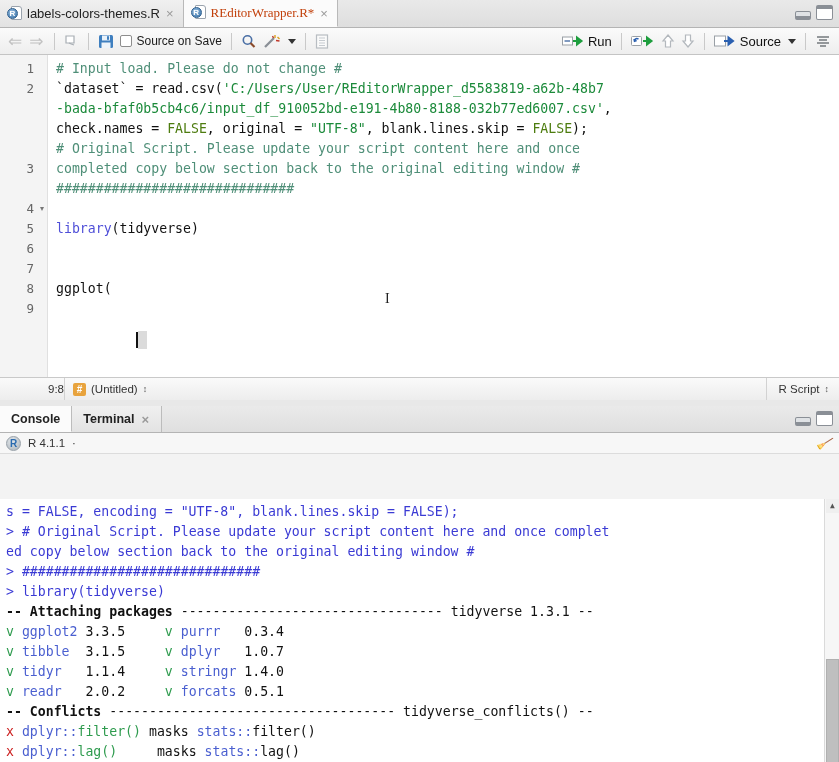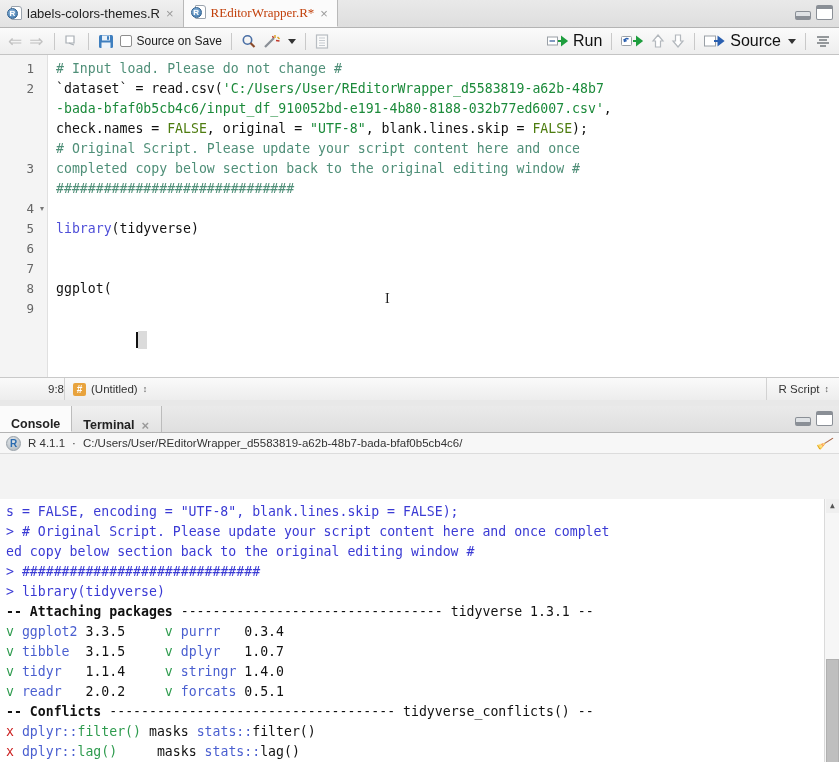--- a/index.html
+++ b/index.html
@@ -74,21 +74,21 @@
     border-bottom: 1px solid #c4c4c4;
     display: flex; align-items: center; padding: 0 5px;
     font-size: 12px; color: #1a1a1a;
   }
   .tb-sep { width: 1px; height: 17px; background: #c9c9c9; margin: 0 6px; }
   .tb-item { display: inline-flex; align-items: center; gap: 4px; height: 22px; padding: 0 3px; }
   .arrow-nav { color: #c2c2c2; font-size: 17px; line-height: 1; letter-spacing: 1px; }
   .src-on-save { display: inline-flex; align-items: center; gap: 5px; }
   .chkbox { width: 12px; height: 12px; border: 1px solid #8d8d8d; background: #fff; border-radius: 2px; }
   .spacer { flex: 1; }
-  .run-lbl, .source-lbl { font-size: 16px; color: #111; }
+  .run-lbl, .source-lbl { font-size: 13px; color: #111; }
   .caret { width: 0; height: 0; border-left: 4px solid transparent; border-right: 4px solid transparent; border-top: 5px solid #333; margin-left: 3px; }
 
   
   .editor {
     position: relative; height: 322px; background: #ffffff;
     overflow: hidden;
   }
   .gutter {
     position: absolute; left: 0; top: 0; width: 48px; height: 100%;
     background: #f4f4f4; border-right: 1px solid #e0e0e0;
@@ -156,21 +156,21 @@
   #console-pane {
     position: absolute; left: 0; top: 406px; width: 839px; height: 356px;
     background: #f3f3f3;
   }
   .ctabbar {
     position: relative; height: 27px;
     background: linear-gradient(to bottom, #eaeaea, #dfdfdf);
     border-bottom: 1px solid #b4b4b4;
   }
   .ctab {
-    display: inline-flex; align-items: flex-end; gap: 6px;
+    display: inline-flex; align-items: center; gap: 6px;
     height: 26px; padding: 0 11px;
     font-size: 12.5px; font-weight: bold; color: #222;
     border-right: 1px solid #bcbcbc;
     background: linear-gradient(to bottom, #f0f0f0, #e3e3e3);
     vertical-align: top;
   }
   .ctab.active { background: #fbfbfb; border-bottom: 1px solid #fbfbfb; }
   .cheader {
     position: relative; height: 21px; background: #f7f7f7;
     border-bottom: 1px solid #dcdcdc;
@@ -404,21 +404,20 @@
     <div class="win-btns">
       <span class="win-min"></span>
       <span class="win-max"></span>
     </div>
   </div>
 
   <div class="cheader">
     <span class="rlogo">R</span>
     <span>R 4.1.1</span>
     <span>·</span>
-    <span>C:/Users/User/REditorWrapper_d5583819-a62b-48b7-bada-bfaf0b5cb4c6/</span>
     <span class="broom">🧹</span>
   </div>
 
   <div class="console-out"><span class="cblue">s = FALSE, encoding = "UTF-8", blank.lines.skip = FALSE);</span>
 <span class="cblue">&gt;</span> <span class="cblue"># Original Script. Please update your script content here and once complet</span>
 <span class="cblue">ed copy below section back to the original editing window #</span>
 <span class="cblue">&gt;</span> <span class="cblue">##############################</span>
 <span class="cblue">&gt;</span> <span class="cblue">library(tidyverse)</span>
 <span class="cbold">--</span> <span class="cbold">Attaching packages</span> <span class="cblk">---------------------------------</span> <span class="cblk">tidyverse 1.3.1 --</span>
 <span class="cgreen">v</span> <span class="cpkg">ggplot2</span> <span class="cblk">3.3.5</span>     <span class="cgreen">v</span> <span class="cpkg">purrr</span>   <span class="cblk">0.3.4</span>

